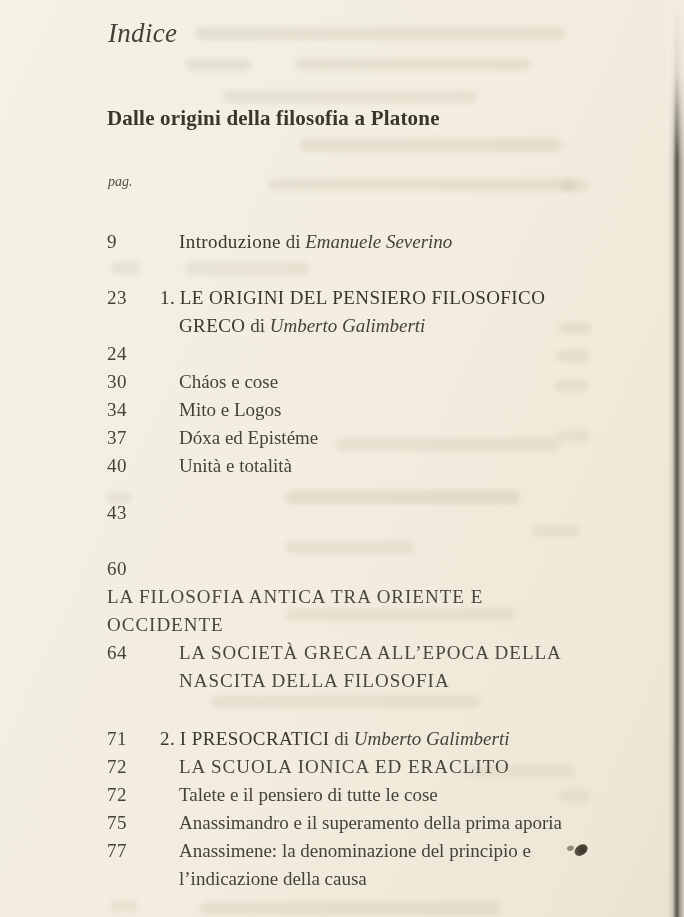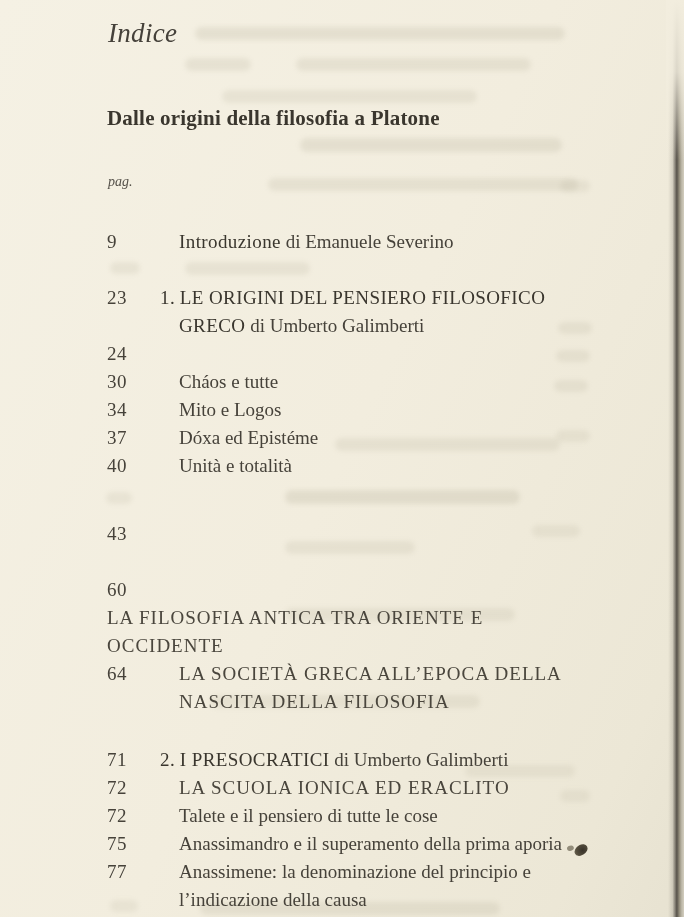--- a/index.html
+++ b/index.html
@@ -51,21 +51,21 @@
   }
   .toc{
     position:absolute;left:107px;top:228px;width:548px;
     font-size:19px;color:#46423a;
   }
   .row{display:flex;line-height:28px;}
   .pagenum{flex:none;width:72px;letter-spacing:.4px;}
   .entry-text{flex:1;white-space:pre-line;}
   .entry-text.hang{text-indent:-19px;}
   .seg-bold{font-weight:normal;color:#3a362e;letter-spacing:.4px;}
-  .seg-italic{}
+  .seg-italic{font-style:italic;}
   .seg-caps{letter-spacing:1px;color:#4a463d;}
   .seg-plain{}
 </style>
 </head>
 <body>
 
 <div class="page">
     <div class="bleed" style="left: 200px; top: 902px; width: 300px; height: 13px; opacity: 0.18;"></div>
     <div class="bleed" style="left: 110px; top: 900px; width: 28px; height: 12px; opacity: 0.14;"></div>
     <div class="bleed" style="left: 560px; top: 790px; width: 30px; height: 12px; opacity: 0.14;"></div>
@@ -105,35 +105,35 @@
       <div class="row" style="margin-top: 28px;">
         <span class="pagenum">23</span>
         <span class="entry-text hang"><span class="seg-bold">1.</span> <span class="seg-bold">LE ORIGINI DEL PENSIERO FILOSOFICO
 GRECO</span><span class="seg-plain"> di </span><span class="seg-italic">Umberto Galimberti</span></span>
       </div>
       <div class="row">
         <span class="pagenum">24</span>
       </div>
       <div class="row">
         <span class="pagenum">30</span>
-        <span class="entry-text"><span class="seg-plain">Cháos e tutte</span></span>
+        <span class="entry-text"><span class="seg-plain">Cháos e cose</span></span>
       </div>
       <div class="row">
         <span class="pagenum">34</span>
         <span class="entry-text"><span class="seg-plain">Mito e Logos</span></span>
       </div>
       <div class="row">
         <span class="pagenum">37</span>
         <span class="entry-text"><span class="seg-plain">Dóxa ed Epistéme</span></span>
       </div>
       <div class="row">
         <span class="pagenum">40</span>
         <span class="entry-text"><span class="seg-plain">Unità e totalità</span></span>
       </div>
-      <div class="row" style="margin-top: 40px;">
+      <div class="row" style="margin-top: 19px;">
         <span class="pagenum">43</span>
       </div>
       <div class="row" style="margin-top: 28px; flex-direction: column;">
         <span class="pagenum">60</span>
         <span class="entry-text"><span class="seg-caps">LA FILOSOFIA ANTICA TRA ORIENTE E
 OCCIDENTE</span></span>
       </div>
       <div class="row">
         <span class="pagenum">64</span>
         <span class="entry-text"><span class="seg-caps">LA SOCIETÀ GRECA ALL’EPOCA DELLA

